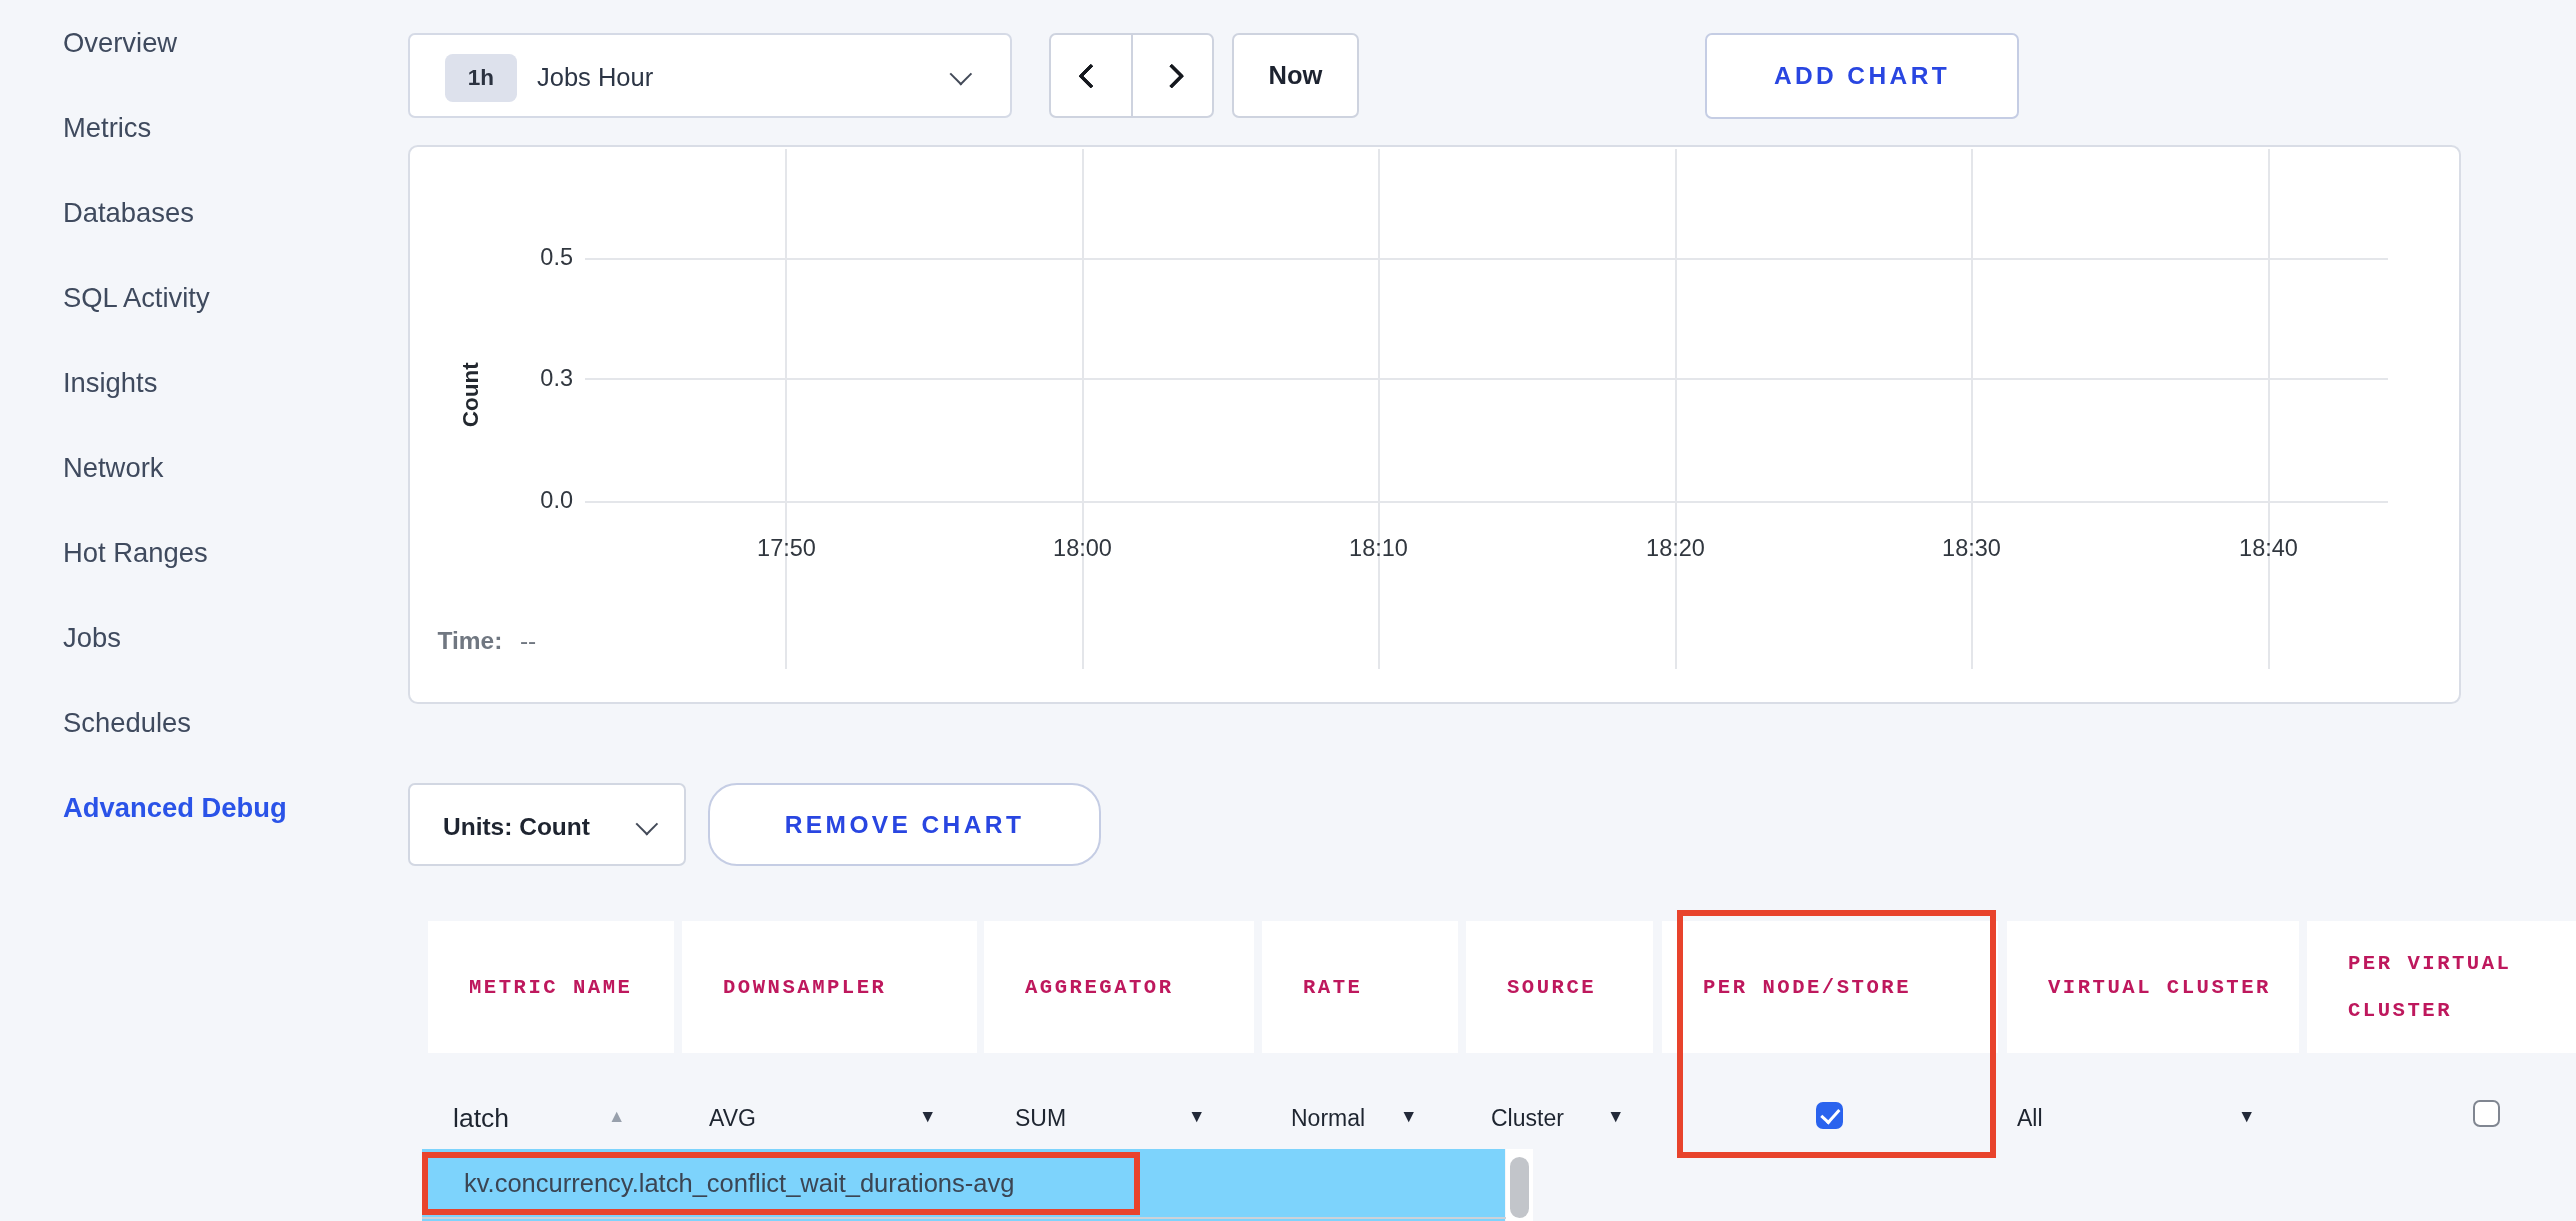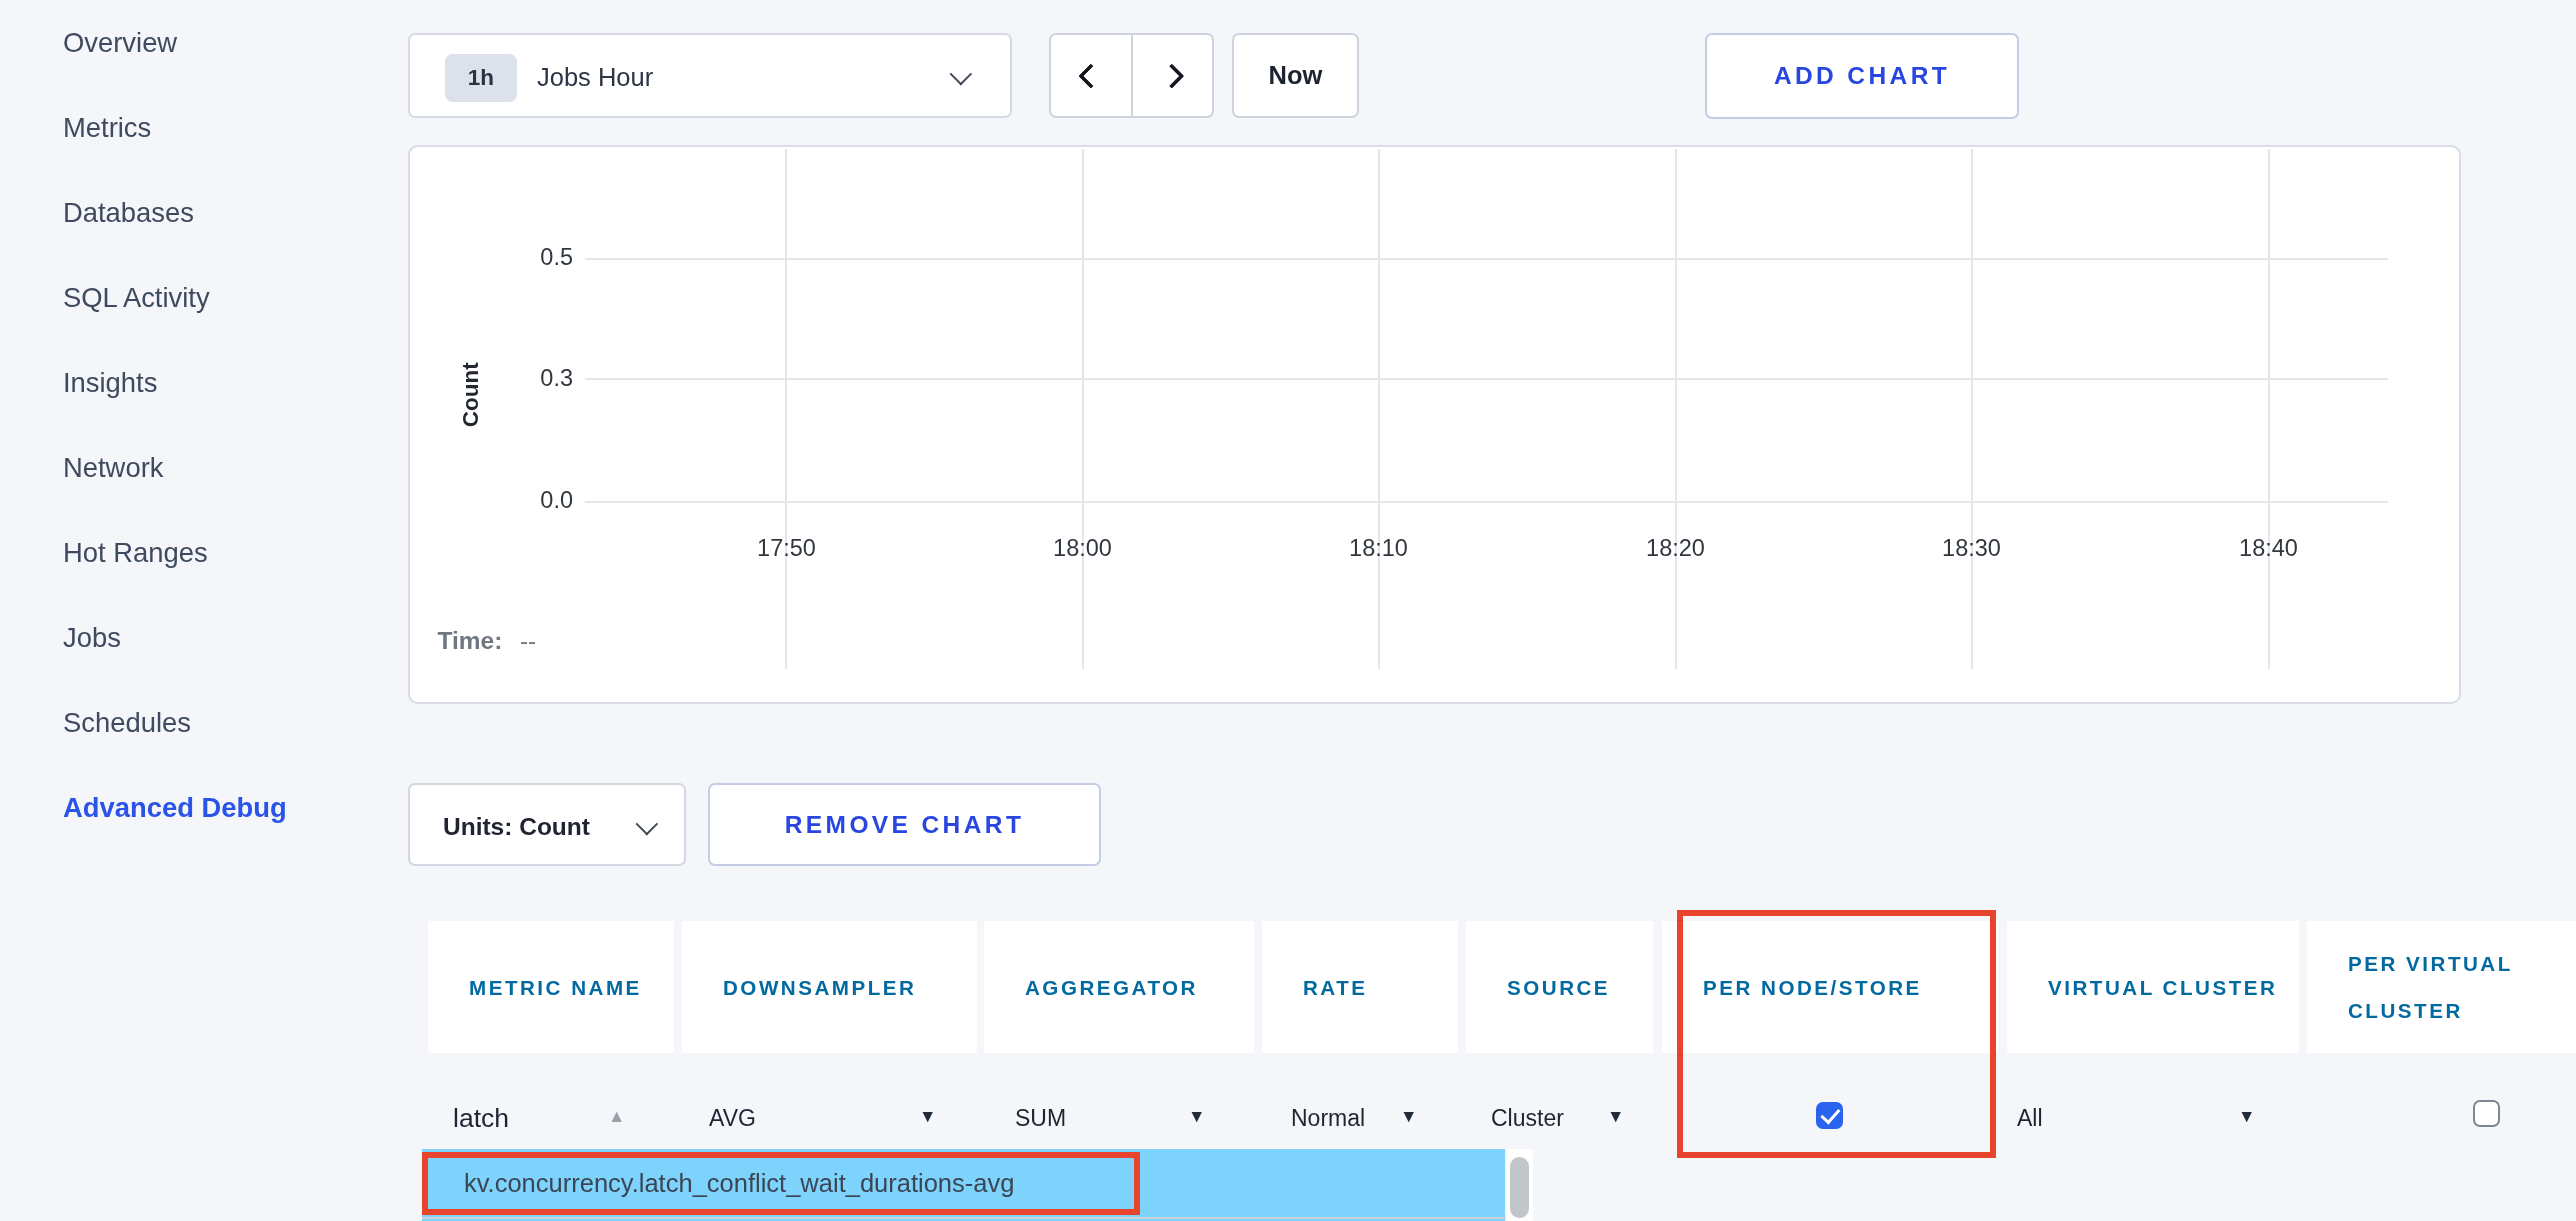--- a/index.html
+++ b/index.html
@@ -55,26 +55,26 @@
   .xtick { position:absolute; top:388px; width:137px; text-align:center; font-size:23.5px; color:#31373f; }
   .time-caption { position:absolute; left:27.4px; top:480px; font-size:24.5px; color:#707781; }
   .time-caption b { font-weight:700; margin-right:17.6px; }
 
   
   .units-box { position:absolute; left:408px; top:783px; width:278px; height:83px; background:#fff;
     border:2px solid #d2d7e2; border-radius:6.9px; cursor:pointer; }
   .units-box .lbl { position:absolute; left:33px; top:0; height:83px; display:flex; align-items:center;
     font-size:24.5px; font-weight:700; color:#1e2430; }
   .units-box .chev-down { position:absolute; right:29px; top:31px; border-color:#434a58; }
-  .remove-chart { position:absolute; left:708px; top:783px; width:393px; height:83px; }
+  .remove-chart { position:absolute; left:708px; top:783px; width:393px; height:83px;border-radius:29px; }
 
   
   .hcell { position:absolute; top:921px; height:132px; background:#fff; display:flex; align-items:center;
     padding-left:41px; padding-right:19.6px; font-size:20.6px; font-weight:600; letter-spacing:2.5px;
-    line-height:47px; color:#0369a1; }
+    line-height:47px; color:#be185d;font-family:Liberation Mono, monospace; }
   .c1 { left:428px; width:246px; }
   .c2 { left:682px; width:295px; }
   .c3 { left:984px; width:270px; }
   .c4 { left:1262px; width:196px; }
   .c5 { left:1466px; width:187px; }
   .c6 { left:1662px; width:336px; }
   .c7 { left:2007px; width:292px; }
   .c8 { left:2307px; width:269px; padding-right:0; }
 
   

